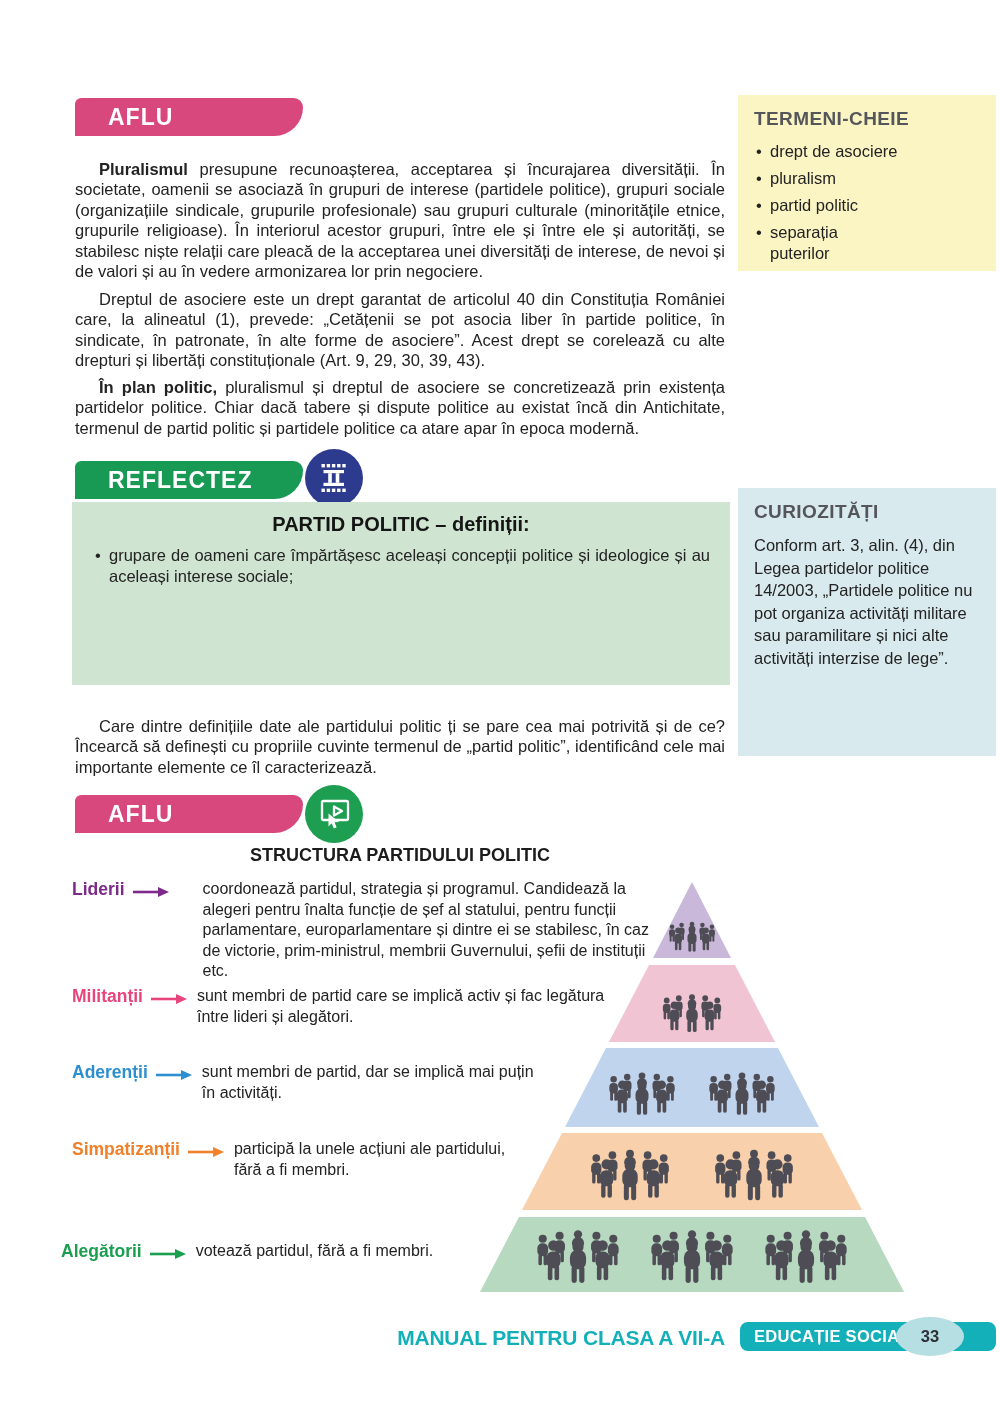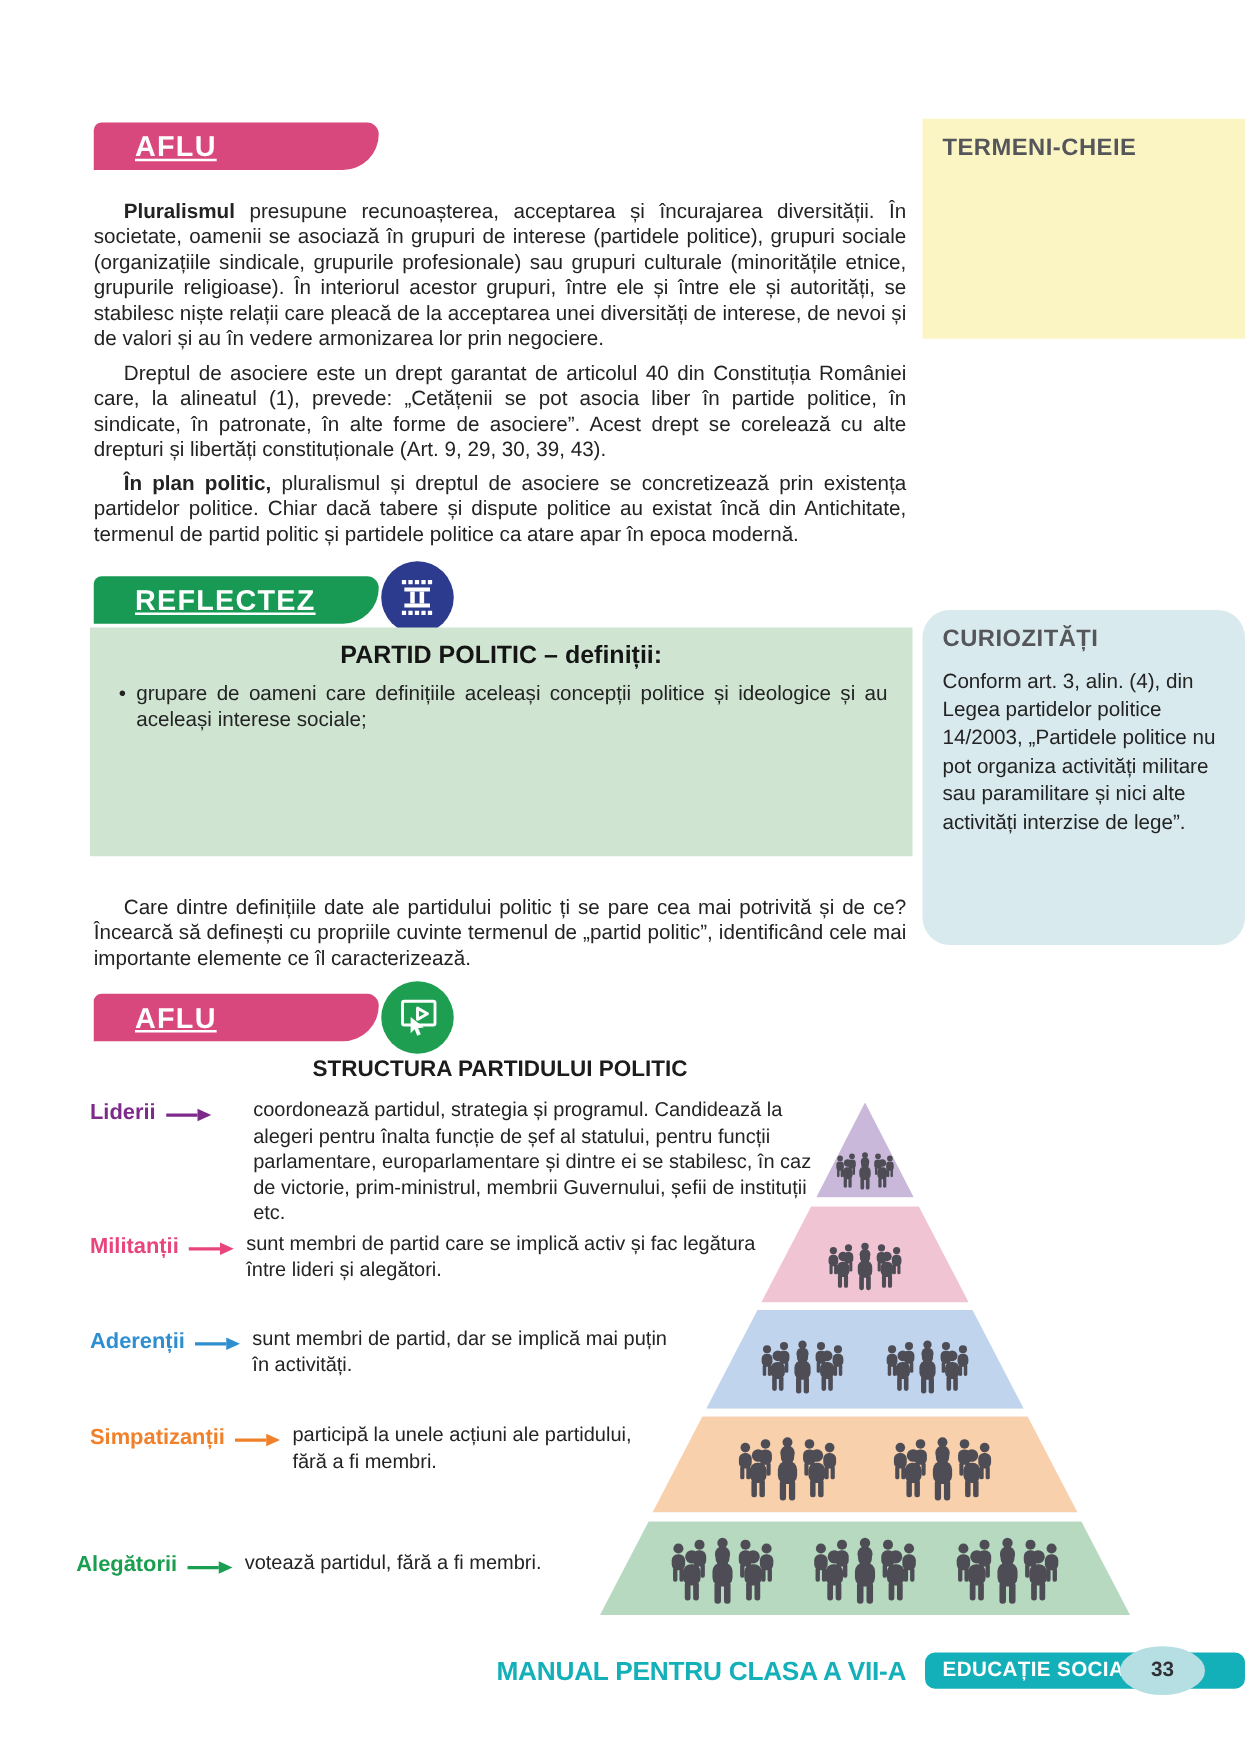--- a/index.html
+++ b/index.html
@@ -2,42 +2,42 @@
 <html><head>
 <meta charset="utf-8">
 <style>
   html,body{margin:0;padding:0;background:#ffffff;}
   .page{position:relative;width:1000px;height:1405px;background:#fff;overflow:hidden;
         font-family:"Liberation Sans","DejaVu Sans",sans-serif;color:#232323;}
 
   
   .ribbon{position:absolute;left:75px;width:228px;height:38px;box-sizing:border-box;
           color:#fff;font-weight:bold;font-size:23px;letter-spacing:1px;line-height:39px;
-          padding-left:33px;border-radius:12px 18px 55px 0;text-decoration:underline;}
+          padding-left:33px;border-radius:12px 18px 55px 0;}
   #ribbon-aflu1{top:98px;}
   #ribbon-reflectez{top:461px;}
   #ribbon-aflu2{top:795px;}
 
   .icon-circle{position:absolute;width:58px;height:58px;border-radius:50%;}
   #icon-reflectez{left:305px;top:449px;}
   #icon-aflu2{left:305px;top:785px;}
 
   
   .para{position:absolute;left:75px;width:650px;font-size:16.5px;line-height:20.6px;
         text-align:justify;color:#232323;text-indent:24px;}
   #p1{top:142px;}
   #p2{top:272px;}
   #p3{top:360px;}
   #p4{top:699px;}
   .lead{font-weight:bold;}
 
   
   .side-panel{position:absolute;left:738px;width:258px;box-sizing:border-box;padding:13px 16px;}
   #panel-termeni{top:95px;height:176px;}
-  #panel-curiozitati{top:488px;height:268px;border-radius:22px;}
+  #panel-curiozitati{top:488px;height:268px;}
   .side-title{font-size:19px;font-weight:bold;color:#55565a;letter-spacing:.4px;margin:0 0 11px 0;}
   .side-list{list-style:none;margin:0;padding:0;}
   .side-list li{position:relative;padding-left:16px;font-size:16.5px;line-height:21px;
                 margin-bottom:6px;white-space:pre-line;}
   .side-list li::before{content:"•";position:absolute;left:2px;}
   .side-text{font-size:16.5px;line-height:22.5px;margin:0;}
 
   
   .green-box{position:absolute;left:72px;top:502px;width:658px;height:183px;box-sizing:border-box;
              padding:11px 20px 10px 20px;}
@@ -116,20 +116,27 @@
   <div class="ribbon" id="ribbon-aflu1" style="background-color: rgb(216, 72, 124);">AFLU</div>
 
   <p class="para" id="p1"><span class="lead">Pluralismul</span><span> presupune recunoașterea, acceptarea și încurajarea diversității. În societate, oamenii se asociază în grupuri de interese (partidele politice), grupuri sociale (organizațiile sindicale, grupurile profesionale) sau grupuri culturale (minoritățile etnice, grupurile religioase). În interiorul acestor grupuri, între ele și între ele și autorități, se stabilesc niște relații care pleacă de la acceptarea unei diversități de interese, de nevoi și de valori și au în vedere armonizarea lor prin negociere.</span></p>
 
   <p class="para" id="p2">Dreptul de asociere este un drept garantat de articolul 40 din Constituția României care, la alineatul (1), prevede: „Cetățenii se pot asocia liber în partide politice, în sindicate, în patronate, în alte forme de asociere”. Acest drept se corelează cu alte drepturi și libertăți constituționale (Art. 9, 29, 30, 39, 43).</p>
 
   <p class="para" id="p3"><span class="lead">În plan politic,</span><span> pluralismul și dreptul de asociere se concretizează prin existența partidelor politice. Chiar dacă tabere și dispute politice au existat încă din Antichitate, termenul de partid politic și partidele politice ca atare apar în epoca modernă.</span></p>
 
   <div class="side-panel" id="panel-termeni" style="background-color: rgb(251, 245, 196);">
     <h3 class="side-title">TERMENI-CHEIE</h3>
+    <ul class="side-list">
+      <li>drept de asociere</li>
+      <li>pluralism</li>
+      <li>partid politic</li>
+      <li>separația
+puterilor</li>
+    </ul>
   </div>
 
   <div class="ribbon" id="ribbon-reflectez" style="background-color: rgb(24, 154, 85);">REFLECTEZ</div>
 
   <div class="icon-circle" id="icon-reflectez" style="background-color: rgb(45, 59, 142);">
     <svg width="58" height="58" viewBox="0 0 58 58">
       <g fill="#ffffff">
         <rect x="16.5" y="15" width="3.4" height="3.4"></rect>
           <rect x="21.7" y="15" width="3.4" height="3.4"></rect>
         <rect x="26.9" y="15" width="3.4" height="3.4"></rect>
@@ -144,21 +151,21 @@
         <rect x="18.5" y="33.8" width="20.5" height="3.2"></rect>
         <rect x="23.2" y="24.2" width="3.6" height="9.6"></rect>
         <rect x="30.7" y="24.2" width="3.6" height="9.6"></rect>
       </g>
     </svg>
   </div>
 
   <div class="green-box" style="background-color: rgb(207, 229, 210);">
     <p class="green-title">PARTID POLITIC – definiții:</p>
     <ul>
-      <li>grupare de oameni care definițiile aceleași concepții politice și ideologice și au aceleași interese sociale;</li>
+      <li>grupare de oameni care împărtășesc aceleași concepții politice și ideologice și au aceleași interese sociale;</li>
     </ul>
   </div>
 
   <div class="side-panel" id="panel-curiozitati" style="background-color: rgb(217, 234, 238);">
     <h3 class="side-title">CURIOZITĂȚI</h3>
     <p class="side-text">Conform art. 3, alin. (4), din Legea partidelor politice 14/2003, „Partidele politice nu pot organiza activități militare sau paramilitare și nici alte activități interzise de lege”.</p>
   </div>
 
   <p class="para" id="p4">Care dintre definițiile date ale partidului politic ți se pare cea mai potrivită și de ce? Încearcă să definești cu propriile cuvinte termenul de „partid politic”, identificând cele mai importante elemente ce îl caracterizează.</p>
 

